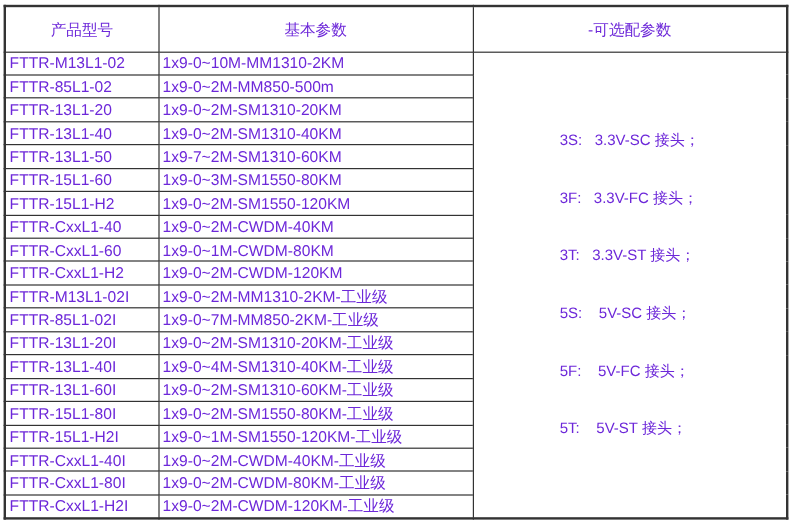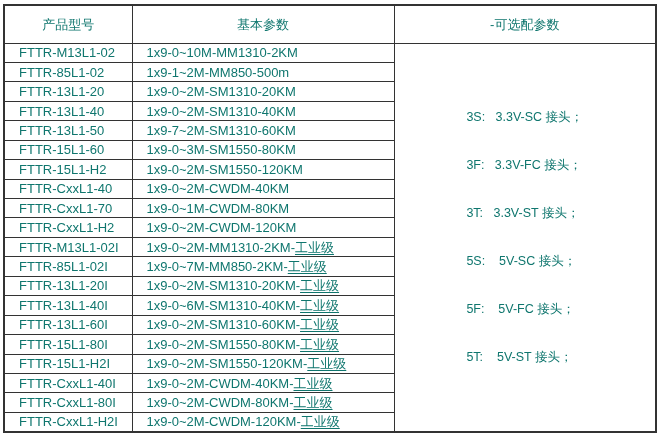--- a/index.html
+++ b/index.html
@@ -18,55 +18,55 @@
   table.spec {
     position: absolute;
     left: 3px;
     top: 4px;
     width: 654px;
     height: 429px;
     border-collapse: collapse;
     table-layout: fixed;
     border: 2px solid #333333;
     font-size: 13px;
-    color: #0f766e;
+    color: #6d28d9;
   }
   .spec th, .spec td {
     border: 1px solid #333333;
     overflow: hidden;
     line-height: 15px;
   }
   .spec thead tr { height: 38px; }
   .spec thead th {
     font-weight: normal;
     text-align: center;
     vertical-align: middle;
     font-size: 13px;
     padding: 0 4px;
   }
   .spec tbody tr { height: 19px; }
   .spec tbody td {
-    padding: 1px 6px 1px 14px;
+    padding: 1px 6px 1px 3px;
     text-align: left;
     vertical-align: middle;
     white-space: nowrap;
   }
   .spec td.opt-cell {
     text-align: center;
     vertical-align: middle;
     padding: 17px;
   }
   .opt-block {
     display: inline-block;
     text-align: left;
     white-space: pre;
     line-height: 16px;
     font-size: 12.5px;
   }
-  .u { text-decoration: underline; text-underline-offset: 2px; }
+  .u { text-underline-offset: 2px; }
 </style>
 </head>
 <body>
 
 <div class="page">
   <table class="spec">
     <colgroup>
       <col style="width:128px">
       <col style="width:262px">
       <col>
@@ -88,21 +88,21 @@
             <div>3F:   3.3V-FC 接头；</div>
             <div>3T:   3.3V-ST 接头；</div>
             <div>5S:    5V-SC 接头；</div>
             <div>5F:    5V-FC 接头；</div>
             <div>5T:    5V-ST 接头；</div>
           </div>
         </td>
       </tr>
       <tr>
         <td>FTTR-85L1-02</td>
-        <td><span>1x9-1~2M-MM850-500m</span><span class="u"></span></td>
+        <td><span>1x9-0~2M-MM850-500m</span><span class="u"></span></td>
       </tr>
       <tr>
         <td>FTTR-13L1-20</td>
         <td><span>1x9-0~2M-SM1310-20KM</span><span class="u"></span></td>
       </tr>
       <tr>
         <td>FTTR-13L1-40</td>
         <td><span>1x9-0~2M-SM1310-40KM</span><span class="u"></span></td>
       </tr>
       <tr>
@@ -115,54 +115,54 @@
       </tr>
       <tr>
         <td>FTTR-15L1-H2</td>
         <td><span>1x9-0~2M-SM1550-120KM</span><span class="u"></span></td>
       </tr>
       <tr>
         <td>FTTR-CxxL1-40</td>
         <td><span>1x9-0~2M-CWDM-40KM</span><span class="u"></span></td>
       </tr>
       <tr>
-        <td>FTTR-CxxL1-70</td>
+        <td>FTTR-CxxL1-60</td>
         <td><span>1x9-0~1M-CWDM-80KM</span><span class="u"></span></td>
       </tr>
       <tr>
         <td>FTTR-CxxL1-H2</td>
         <td><span>1x9-0~2M-CWDM-120KM</span><span class="u"></span></td>
       </tr>
       <tr>
         <td>FTTR-M13L1-02I</td>
         <td><span>1x9-0~2M-MM1310-2KM-</span><span class="u">工业级</span></td>
       </tr>
       <tr>
         <td>FTTR-85L1-02I</td>
         <td><span>1x9-0~7M-MM850-2KM-</span><span class="u">工业级</span></td>
       </tr>
       <tr>
         <td>FTTR-13L1-20I</td>
         <td><span>1x9-0~2M-SM1310-20KM-</span><span class="u">工业级</span></td>
       </tr>
       <tr>
         <td>FTTR-13L1-40I</td>
-        <td><span>1x9-0~6M-SM1310-40KM-</span><span class="u">工业级</span></td>
+        <td><span>1x9-0~4M-SM1310-40KM-</span><span class="u">工业级</span></td>
       </tr>
       <tr>
         <td>FTTR-13L1-60I</td>
         <td><span>1x9-0~2M-SM1310-60KM-</span><span class="u">工业级</span></td>
       </tr>
       <tr>
         <td>FTTR-15L1-80I</td>
         <td><span>1x9-0~2M-SM1550-80KM-</span><span class="u">工业级</span></td>
       </tr>
       <tr>
         <td>FTTR-15L1-H2I</td>
-        <td><span>1x9-0~2M-SM1550-120KM-</span><span class="u">工业级</span></td>
+        <td><span>1x9-0~1M-SM1550-120KM-</span><span class="u">工业级</span></td>
       </tr>
       <tr>
         <td>FTTR-CxxL1-40I</td>
         <td><span>1x9-0~2M-CWDM-40KM-</span><span class="u">工业级</span></td>
       </tr>
       <tr>
         <td>FTTR-CxxL1-80I</td>
         <td><span>1x9-0~2M-CWDM-80KM-</span><span class="u">工业级</span></td>
       </tr>
       <tr>

